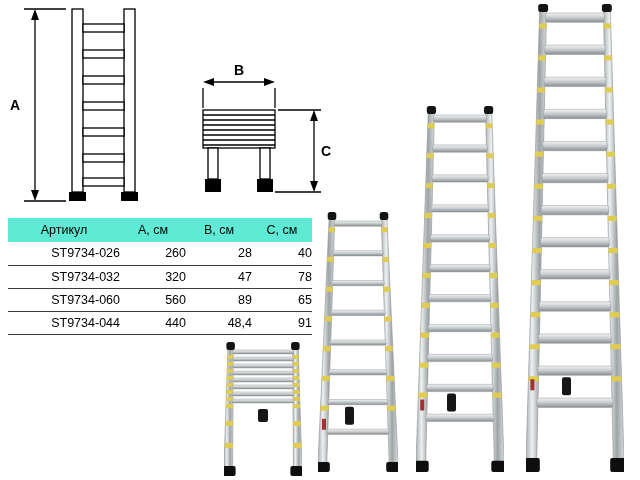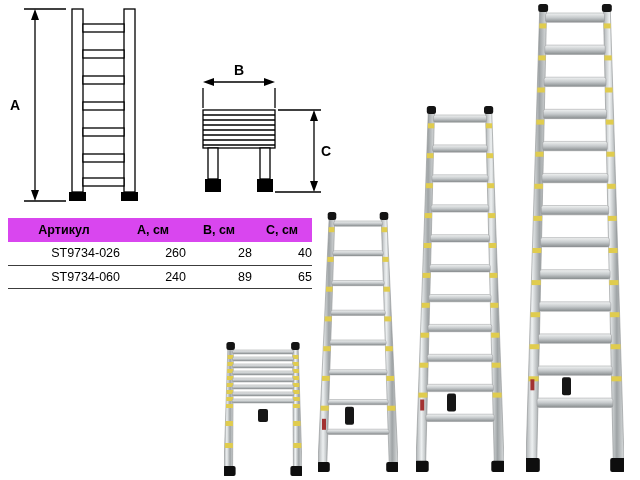--- a/index.html
+++ b/index.html
@@ -10,21 +10,21 @@
   }
   .abs { position:absolute; }
 
   
   .tech svg text { font-family:"Liberation Sans", sans-serif; font-weight:600; }
   .tech line, .tech rect.outline { stroke:#000; }
 
   
   .spec { border-collapse:collapse; table-layout:fixed; width:304px; font-size:12.5px; }
   .spec th {
-    background:#d946ef; font-weight:bold; height:24px;
+    background:#5eead4; font-weight:normal; height:24px;
     text-align:center; padding:0 2px;
   }
   .spec td { height:23px; text-align:right; border-bottom:1.5px solid #3c3c3c; }
   .spec td:first-child { text-align:right; padding-left:6px; }
 
   
   .tele { line-height:0; }
 </style>
 </head>
 <body>
@@ -110,24 +110,36 @@
     </tr>
   </thead>
   <tbody>
     <tr>
       <td>ST9734-026</td>
       <td>260</td>
       <td>28</td>
       <td>40</td>
     </tr>
     <tr>
+      <td>ST9734-032</td>
+      <td>320</td>
+      <td>47</td>
+      <td>78</td>
+    </tr>
+    <tr>
       <td>ST9734-060</td>
-      <td>240</td>
+      <td>560</td>
       <td>89</td>
       <td>65</td>
+    </tr>
+    <tr>
+      <td>ST9734-044</td>
+      <td>440</td>
+      <td>48,4</td>
+      <td>91</td>
     </tr>
   </tbody>
 </table>
 
 <div class="abs tele" style="left:224px; top:342px;"><svg width="78" height="134" viewBox="0 0 78 134">
       <defs>
         <linearGradient id="rg0" x1="0" y1="0" x2="1" y2="0">
           <stop offset="0" stop-color="#aeb2b4"></stop>
           <stop offset="0.3" stop-color="#edf0f1"></stop>
           <stop offset="0.65" stop-color="#9ea3a5"></stop>

